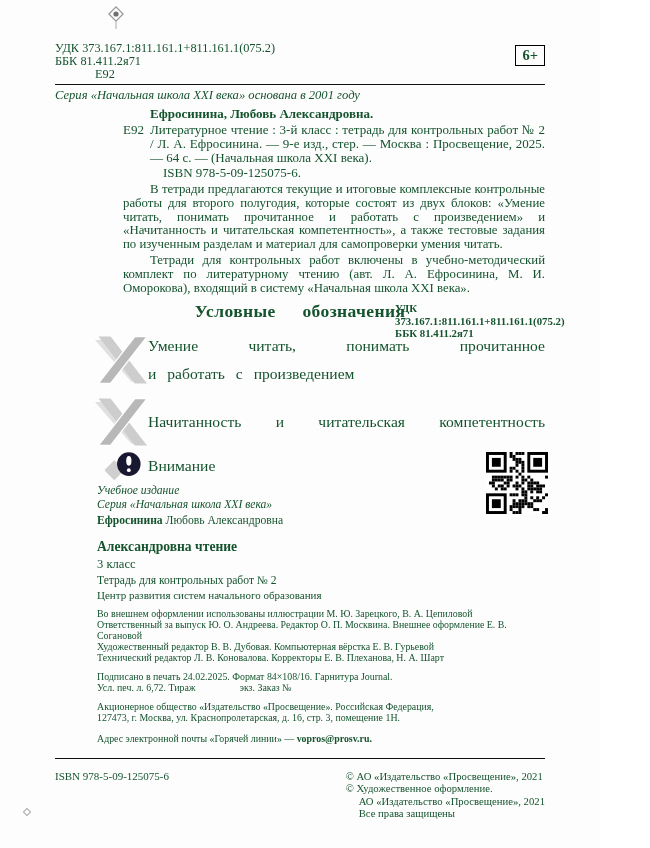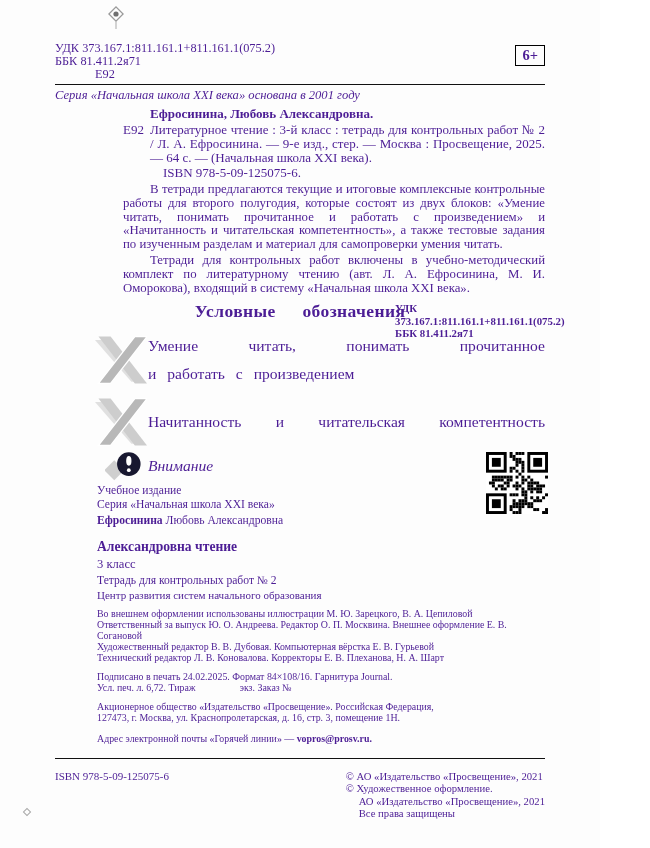--- a/index.html
+++ b/index.html
@@ -1,18 +1,18 @@
 <!DOCTYPE html>
 <html><head>
 <meta charset="utf-8">
 <style>
   html,body{margin:0;padding:0;background:#fff;}
   .page{
     position:relative; width:600px; height:848px; background:#fdfdfd;
-    font-family:"Liberation Serif","DejaVu Serif",serif; color:#4c1d95;
+    font-family:"Liberation Serif","DejaVu Serif",serif; color:#14532d;
     overflow:hidden;
   }
   .content{position:absolute;left:55px;right:55px;top:0;}
   .header-row{display:flex;justify-content:space-between;padding-top:42px;}
   .udk-block{font-size:12.3px;line-height:12.8px;}
   .code-ind{padding-left:40px;}
   .age-box{
     border:1.7px solid #000;align-self:flex-start;margin-top:3px;
     font-weight:bold;font-size:14.5px;padding:2px 6px;line-height:15px;
   }
@@ -24,30 +24,30 @@
   .catalog-code{position:absolute;left:-27px;top:0;}
   .catalog-isbn{margin-left:27px;padding-left:13px;margin-top:1px;}
   .annotation{margin:3px 0 0 0;text-align:justify;text-indent:27px;font-size:12.8px;line-height:13.6px;}
   .udk-right{margin-left:272px;font-weight:bold;font-size:10.8px;line-height:12.6px;margin-top:7px;}
 
   .legend{position:absolute;left:55px;right:55px;top:301px;}
   .legend-title{text-align:center;font-weight:bold;font-size:17.5px;word-spacing:22px;letter-spacing:0.4px;}
   .legend-item{display:flex;align-items:center;}
   .li-1{margin-top:10px;}
   .li-2{margin-top:10px;}
-  .li-3{margin-top:4px;font-style:italic;}
+  .li-3{margin-top:4px;}
   .legend-icon{width:53px;margin-left:40px;flex:0 0 auto;display:flex;align-items:center;}
   .legend-text{flex:1;font-size:15.6px;line-height:28px;word-spacing:7px;}
   .jline{text-align:justify;text-align-last:justify;}
 
   .qr{position:absolute;left:486px;top:452px;width:62px;height:62px;}
   .qr svg{width:62px;height:62px;display:block;}
 
   .imprint{position:absolute;left:97px;right:55px;top:484px;}
-  .imp-italic{font-size:11.6px;line-height:14px;}
+  .imp-italic{font-style:italic;font-size:11.6px;line-height:14px;}
   .imp-author{font-size:11.6px;margin-top:2px;}
   .imp-author .surname{font-weight:bold;}
   .imp-title{font-weight:bold;font-size:13.6px;margin-top:12px;}
   .imp-grade{font-size:12.6px;margin-top:2px;}
   .imp-sub{font-size:11.6px;margin-top:2px;}
   .imp-center{font-size:11px;margin-top:2px;}
   .credits{font-size:9.9px;line-height:11px;margin-top:7px;}
   .printinfo{font-size:9.9px;line-height:11px;margin-top:8px;}
   .tirazh-gap{display:inline-block;width:44px;}
   .publisher{font-size:9.9px;line-height:11px;margin-top:8px;}

